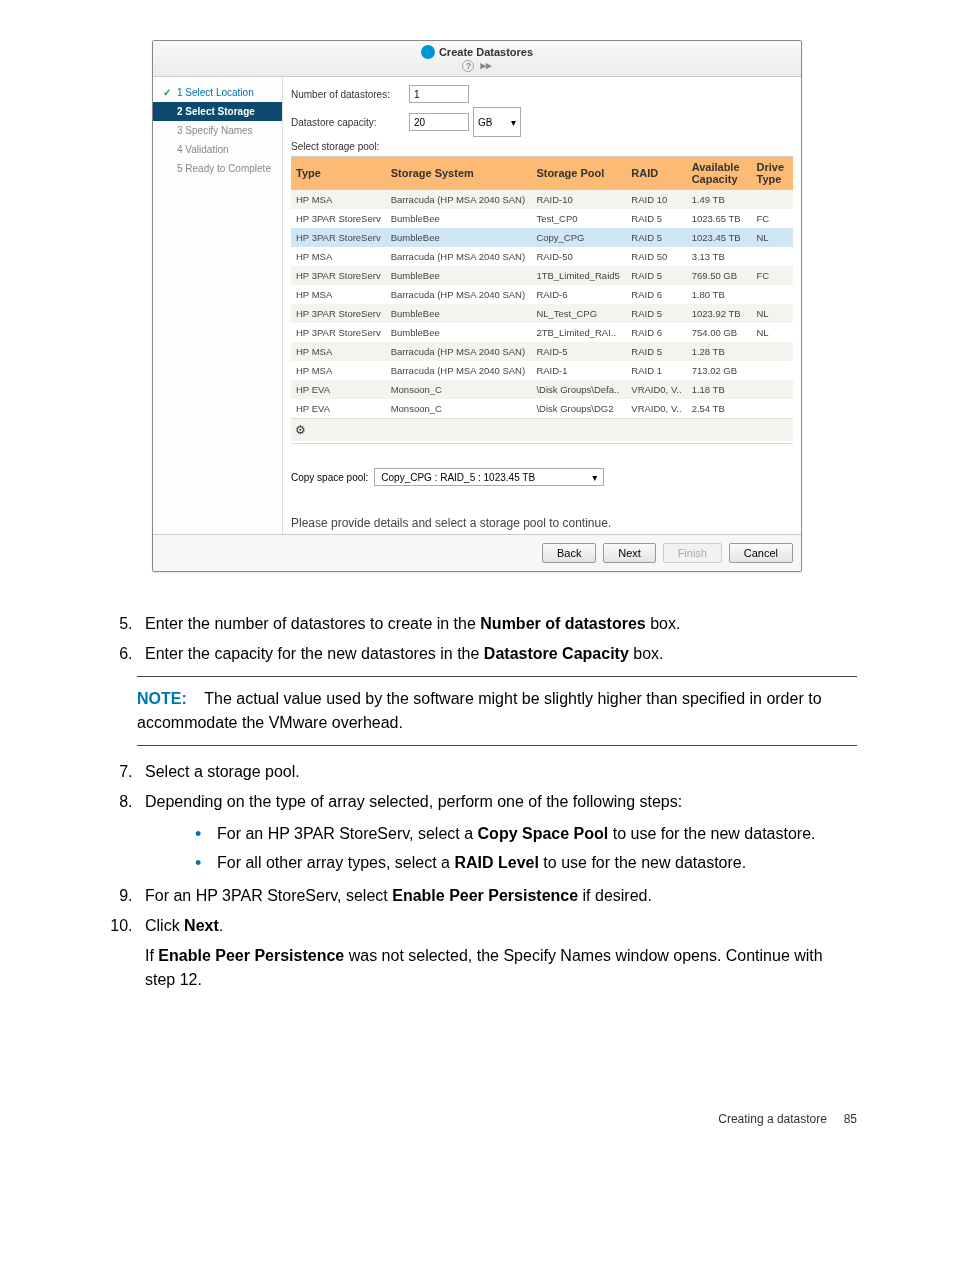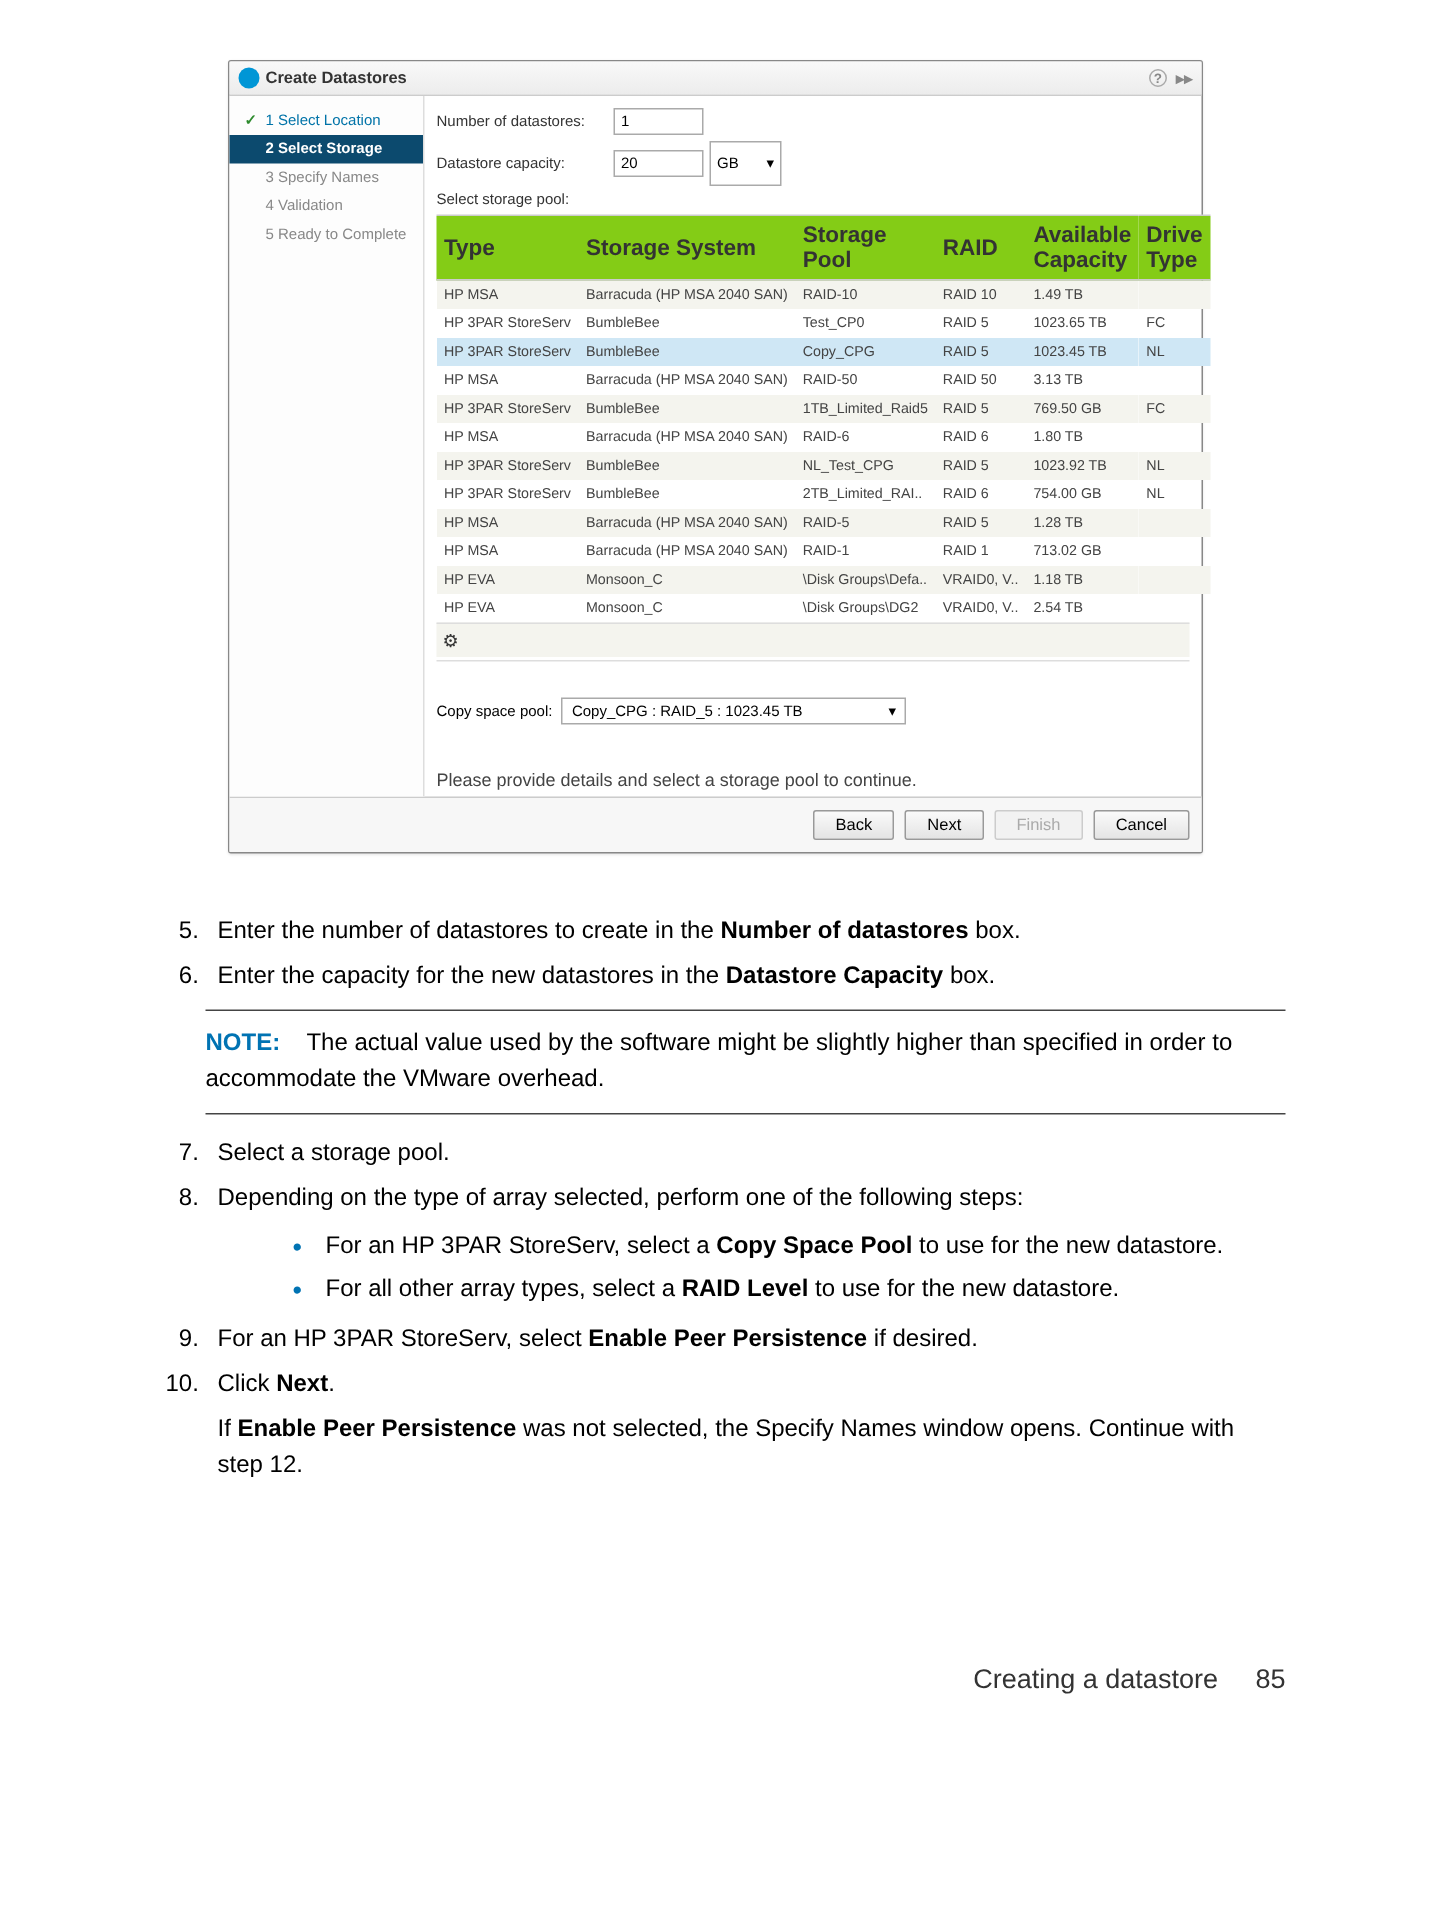--- a/index.html
+++ b/index.html
@@ -22,20 +22,21 @@
   .dlg-title {
     padding: 4px 6px;
     font-size: 11px;
     font-weight: bold;
     color: #333;
     background: linear-gradient(#f9f9f9,#ececec);
     border-bottom: 1px solid #ccc;
     display: flex;
     align-items: center;
     justify-content: space-between;
+    flex-direction: column;
   }
   .dlg-title-left { display:flex; align-items:center; gap:4px; }
   .hp-icon {
     width: 14px; height: 14px;
     border-radius: 50%;
     background: #0096d6;
     display: inline-block;
   }
   .dlg-help {
     color: #888; font-size: 11px;
@@ -71,22 +72,22 @@
     width: 60px; height: 18px; border:1px solid #aaa;
     font-size:10px; padding: 0 4px;
   }
   .unit-select {
     width: 48px; height:30px; border:1px solid #aaa; font-size:10px;
     display:inline-flex; align-items:center; padding:0 4px; margin-left:4px;
     justify-content: space-between;
   }
   .storage-table { width:100%; border-collapse: collapse; margin-top:2px; }
   .storage-table th {
-    text-align:left; font-size:15px; font-weight:bold;
-    padding: 4px 5px; background:#84cc16; border-top:1px solid #ccc;
+    text-align:left; font-size:11px; font-weight:bold;
+    padding: 4px 5px; background:#fdba74; border-top:1px solid #ccc;
     border-bottom:1px solid #ccc; color:#333;
   }
   .storage-table td {
     font-size:9.5px; padding: 4px 5px; color:#444;
     white-space: nowrap; overflow:hidden; text-overflow: ellipsis;
   }
   .storage-table tr.alt td { background:#f4f4ee; }
   .storage-table tr.selected td { background:#cfe7f5; }
   .filter-bar { padding:4px; background:#f4f4ee; border-top:1px solid #ddd; }
   .filter-icon { font-size:12px; color:#333; }
@@ -135,21 +136,21 @@
     font-size: 16px; line-height:1.8;
     position:relative; padding-left: 22px;
   }
   .doc ul.sub li::before {
     content:"•"; color:#0073b3; font-size:18px;
     position:absolute; left:0; top:-2px;
   }
   .doc .follow { padding-left:48px; font-size:16px; line-height:1.5; margin-top:4px; }
   .page-footer {
     width: 760px; margin: 120px auto 20px auto;
-    text-align: right; font-size: 18px; color:#333;
+    text-align: right; font-size: 12px; color:#333;
   }
   .bold { font-weight:bold; }
 </style>
 </head>
 <body>
 
 <div class="screenshot-wrap">
   <div class="dlg-title">
     <div class="dlg-title-left">
       <span class="hp-icon"></span>

